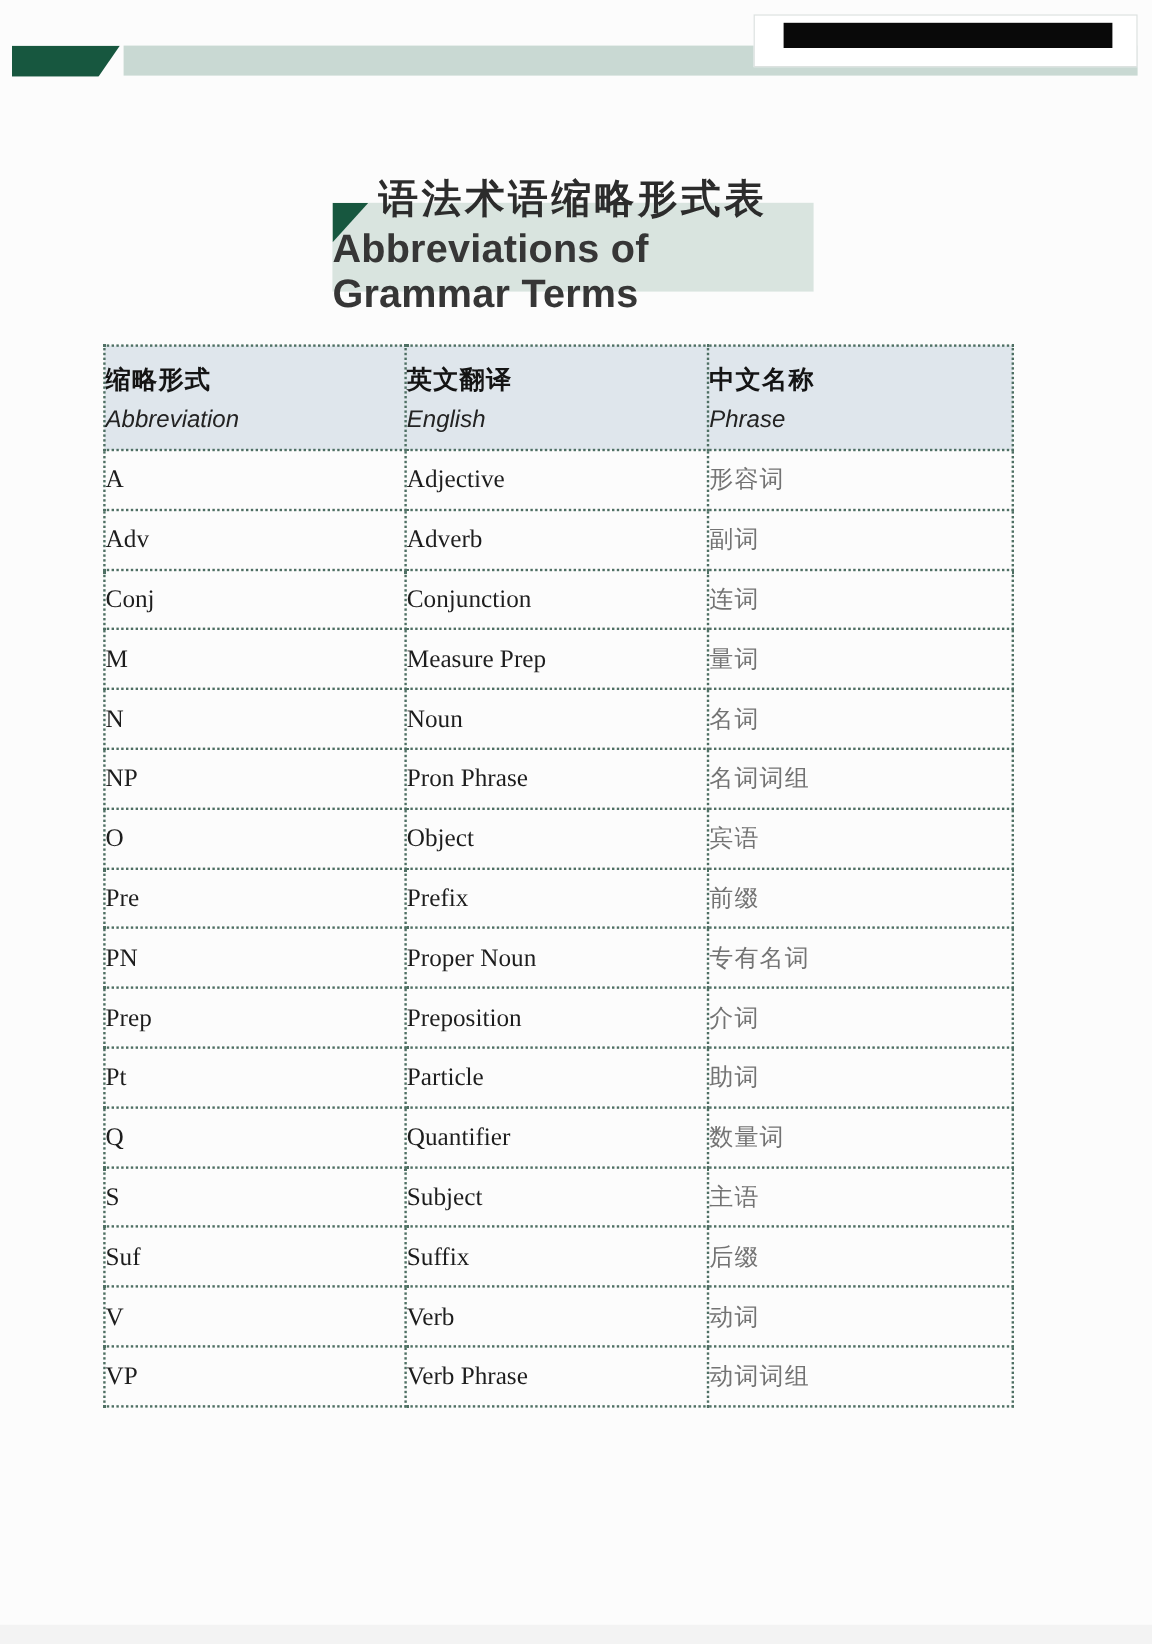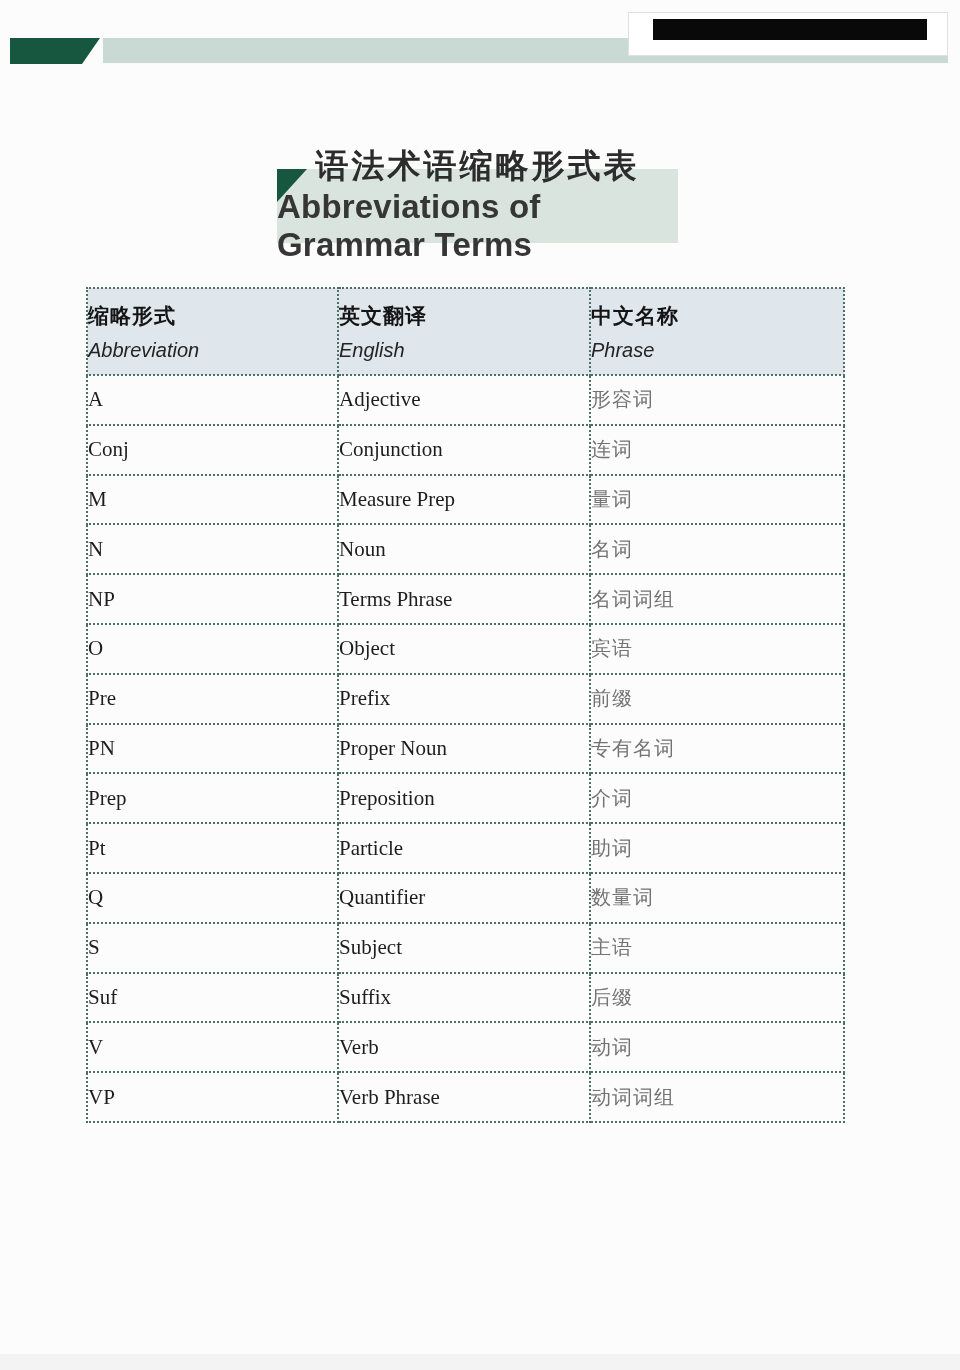--- a/index.html
+++ b/index.html
@@ -114,37 +114,42 @@
       </th>
     </tr>
   </thead>
   <tbody>
     <tr>
       <td class="cell-abbr">A</td>
       <td class="cell-english">Adjective</td>
       <td class="cell-chinese">形容词</td>
     </tr>
     <tr>
+      <td class="cell-abbr">Adv</td>
+      <td class="cell-english">Adverb</td>
+      <td class="cell-chinese">副词</td>
+    </tr>
+    <tr>
       <td class="cell-abbr">Conj</td>
       <td class="cell-english">Conjunction</td>
       <td class="cell-chinese">连词</td>
     </tr>
     <tr>
       <td class="cell-abbr">M</td>
       <td class="cell-english">Measure Prep</td>
       <td class="cell-chinese">量词</td>
     </tr>
     <tr>
       <td class="cell-abbr">N</td>
       <td class="cell-english">Noun</td>
       <td class="cell-chinese">名词</td>
     </tr>
     <tr>
       <td class="cell-abbr">NP</td>
-      <td class="cell-english">Terms Phrase</td>
+      <td class="cell-english">Pron Phrase</td>
       <td class="cell-chinese">名词词组</td>
     </tr>
     <tr>
       <td class="cell-abbr">O</td>
       <td class="cell-english">Object</td>
       <td class="cell-chinese">宾语</td>
     </tr>
     <tr>
       <td class="cell-abbr">Pre</td>
       <td class="cell-english">Prefix</td>

